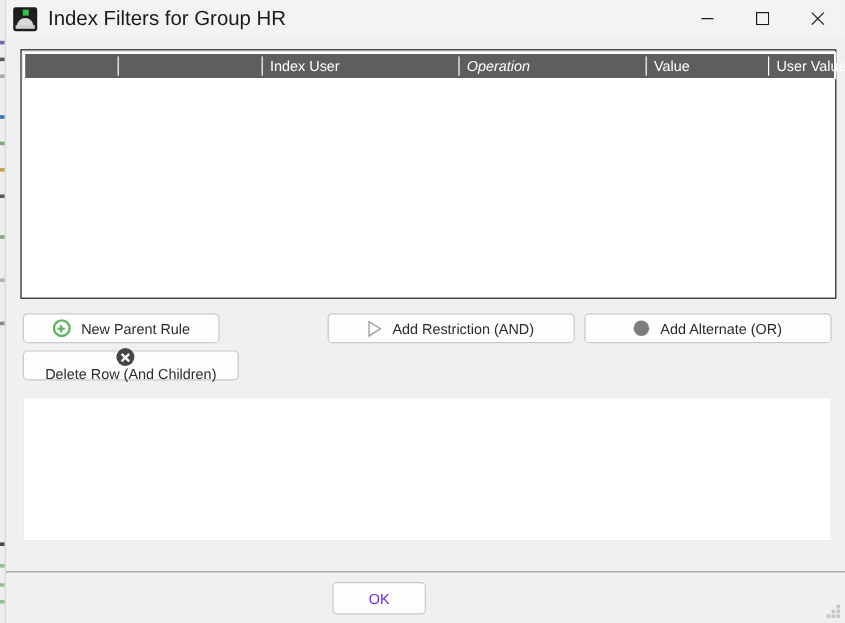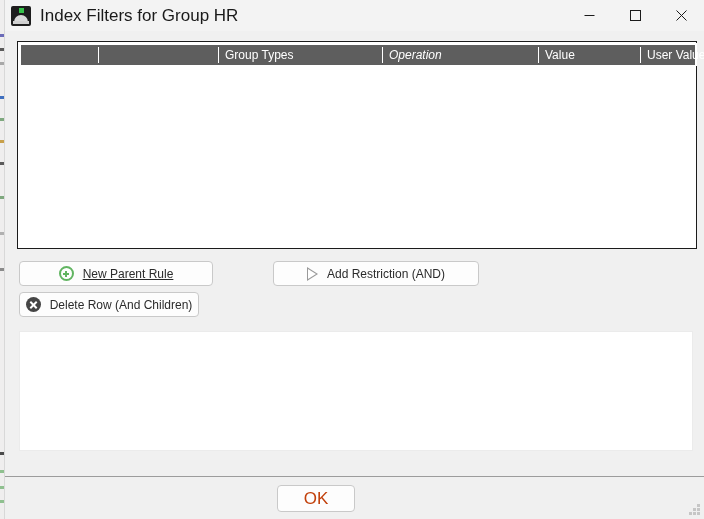--- a/index.html
+++ b/index.html
@@ -151,22 +151,22 @@
     display: flex;
     align-items: center;
     justify-content: center;
     font-size: 12px;
     color: #2b2b2b;
     white-space: nowrap;
     cursor: default;
   }
   .btn .ico { margin-right: 9px; display: flex; align-items: center; }
 
-  #btn-new-parent-rule { left: 14px;  top: 261px; width: 194px; height: 25px; text-decoration: underline; }
-  #btn-delete-row      { left: 14px;  top: 292px; width: 180px; height: 25px; }
+  #btn-new-parent-rule { left: 14px;  top: 261px; width: 164px; height: 25px; }
+  #btn-delete-row      { left: 14px;  top: 292px; width: 180px; height: 25px; flex-direction: column; }
   #btn-add-restriction { left: 268px; top: 261px; width: 206px; height: 25px; }
   #btn-add-alternate   { left: 482px; top: 261px; width: 206px; height: 25px; }
 
   
   .icon-plus-circle {
     width: 15px; height: 15px;
     border: 2px solid #62b562;
     border-radius: 50%;
     position: relative;
     background: #ffffff;
@@ -243,22 +243,22 @@
   .footer-btn {
     position: absolute;
     box-sizing: border-box;
     height: 27px;
     background: #fdfdfd;
     border: 1px solid #c9c9c9;
     border-radius: 4px;
     display: flex;
     align-items: center;
     justify-content: center;
-    font-size: 17px;
-    color: #c2410c;
+    font-size: 12px;
+    color: #6d28d9;
     cursor: default;
   }
   #btn-ok     { left: 272px; top: 485px; width: 78px; }
   #btn-cancel { left: 355px; top: 485px; width: 78px; }
 
   .resize-grip {
     position: absolute;
     right: 3px; bottom: 3px;
     width: 13px; height: 13px;
   }
@@ -315,21 +315,21 @@
             <line x1="10.5" y1="0.5" x2="0.5" y2="10.5" stroke="currentColor" stroke-width="1"></line>
           </svg>
       </div>
     </div>
   </div>
 
   <div class="grid">
     <div class="grid-header" id="grid-header">
         <div class="grid-col" style="left: 2px; width: 75px;"><span class="lbl"></span></div>
         <div class="grid-col" style="left: 77px; width: 120px;"><span class="divider"></span><span class="lbl"></span></div>
-        <div class="grid-col" style="left: 197px; width: 164px;"><span class="divider"></span><span class="lbl">Group Types</span></div>
+        <div class="grid-col" style="left: 197px; width: 164px;"><span class="divider"></span><span class="lbl">Index User</span></div>
         <div class="grid-col" style="left: 361px; width: 156px; font-style: italic;"><span class="divider"></span><span class="lbl">Operation</span></div>
         <div class="grid-col" style="left: 517px; width: 102px;"><span class="divider"></span><span class="lbl">Value</span></div>
         <div class="grid-col" style="left: 619px; width: 77px;"><span class="divider"></span><span class="lbl">User Value</span></div>
       </div>
     <div class="grid-body" id="grid-body"></div>
   </div>
 
   <div class="btn" id="btn-new-parent-rule">
     <span class="ico">
         <span class="icon-plus-circle"></span>
@@ -344,20 +344,26 @@
     <span>Delete Row (And Children)</span>
   </div>
 
   <div class="btn" id="btn-add-restriction">
     <span class="ico">
         <span class="icon-play-outline"></span>
       </span>
     <span>Add Restriction (AND)</span>
   </div>
 
+  <div class="btn" id="btn-add-alternate">
+    <span class="ico">
+        <span class="icon-dot-circle"></span>
+      </span>
+    <span>Add Alternate (OR)</span>
+  </div>
 
   <div class="detail-panel"></div>
 
   <div class="footer-sep"></div>
   <div class="footer-btn" id="btn-ok">OK</div>
 
   <div class="resize-grip" id="resize-grip">
       <i style="left: 9px; top: 1px;"></i>
       <i style="left: 5px; top: 5px;"></i>
       <i style="left: 9px; top: 5px;"></i>

